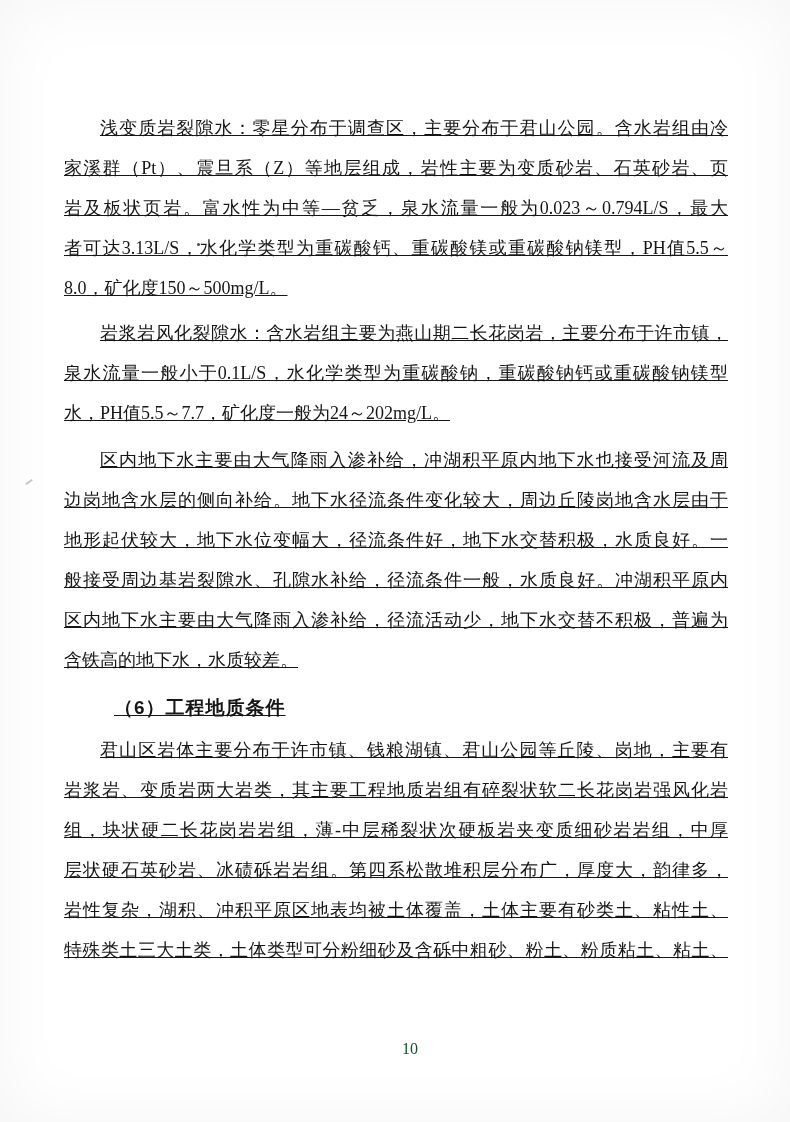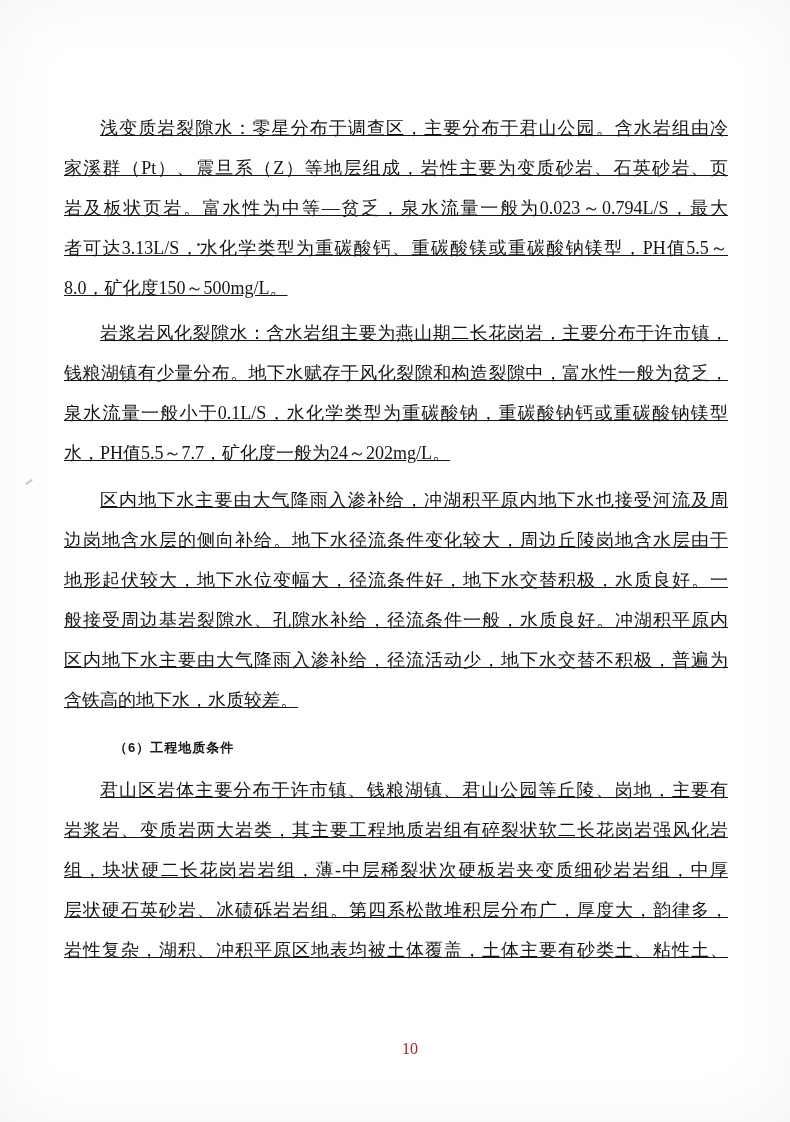--- a/index.html
+++ b/index.html
@@ -33,35 +33,36 @@
     text-align-last: justify;
   }
   .first { text-indent: 2em; }
   .p2 { margin-top: 5px; }
   .p3 { margin-top: 7px; }
   .p4 { margin-top: 2px; }
   .heading {
     margin-top: 8px;
     height: 40px;
     line-height: 40px;
-    font-size: 13px;
+    font-size: 19px;
     font-weight: 700;
     font-family: "Liberation Sans", "DejaVu Sans", sans-serif;
     padding-left: 50px;
     letter-spacing: 1px;
+    text-decoration: underline;
   }
   .pageno {
     position: absolute;
     top: 1040px;
     left: 0;
     width: 790px;
     text-align: center;
     text-indent: 30px;
     font-size: 16px;
-    color: #b91c1c;
+    color: #14532d;
   }
   
   .artifact-dot {
     position: absolute;
     left: 197px;
     top: 243px;
     width: 3px;
     height: 3px;
     background: #4a4a4a;
     border-radius: 50%;
@@ -84,21 +85,20 @@
   <div class="para">
     <div class="line j first">浅变质岩裂隙水：零星分布于调查区，主要分布于君山公园。含水岩组由冷</div>
     <div class="line j">家溪群（Pt）、震旦系（Z）等地层组成，岩性主要为变质砂岩、石英砂岩、页</div>
     <div class="line j">岩及板状页岩。富水性为中等—贫乏，泉水流量一般为0.023～0.794L/S，最大</div>
     <div class="line j">者可达3.13L/S，水化学类型为重碳酸钙、重碳酸镁或重碳酸钠镁型，PH值5.5～</div>
     <div class="line">8.0，矿化度150～500mg/L。</div>
   </div>
 
   <div class="para p2">
     <div class="line j first">岩浆岩风化裂隙水：含水岩组主要为燕山期二长花岗岩，主要分布于许市镇，</div>
-    <div class="line j">钱粮湖镇有少量分布。地下水赋存于风化裂隙和构造裂隙中，富水性一般为贫乏，</div>
     <div class="line j">泉水流量一般小于0.1L/S，水化学类型为重碳酸钠，重碳酸钠钙或重碳酸钠镁型</div>
     <div class="line">水，PH值5.5～7.7，矿化度一般为24～202mg/L。</div>
   </div>
 
   <div class="para p3">
     <div class="line j first">区内地下水主要由大气降雨入渗补给，冲湖积平原内地下水也接受河流及周</div>
     <div class="line j">边岗地含水层的侧向补给。地下水径流条件变化较大，周边丘陵岗地含水层由于</div>
     <div class="line j">地形起伏较大，地下水位变幅大，径流条件好，地下水交替积极，水质良好。一</div>
     <div class="line j">般接受周边基岩裂隙水、孔隙水补给，径流条件一般，水质良好。冲湖积平原内</div>
     <div class="line j">区内地下水主要由大气降雨入渗补给，径流活动少，地下水交替不积极，普遍为</div>
@@ -106,20 +106,21 @@
   </div>
 
   <div class="heading">（6）工程地质条件</div>
 
   <div class="para p4">
     <div class="line j first">君山区岩体主要分布于许市镇、钱粮湖镇、君山公园等丘陵、岗地，主要有</div>
     <div class="line j">岩浆岩、变质岩两大岩类，其主要工程地质岩组有碎裂状软二长花岗岩强风化岩</div>
     <div class="line j">组，块状硬二长花岗岩岩组，薄-中层稀裂状次硬板岩夹变质细砂岩岩组，中厚</div>
     <div class="line j">层状硬石英砂岩、冰碛砾岩岩组。第四系松散堆积层分布广，厚度大，韵律多，</div>
     <div class="line j">岩性复杂，湖积、冲积平原区地表均被土体覆盖，土体主要有砂类土、粘性土、</div>
+    <div class="line j">特殊类土三大土类，土体类型可分粉细砂及含砾中粗砂、粉土、粉质粘土、粘土、</div>
   </div>
 
   <div class="pageno">10</div>
 
   <div class="artifact-dot"></div>
   <div class="artifact-tick"></div>
 
 </div>
 
 </body></html>

